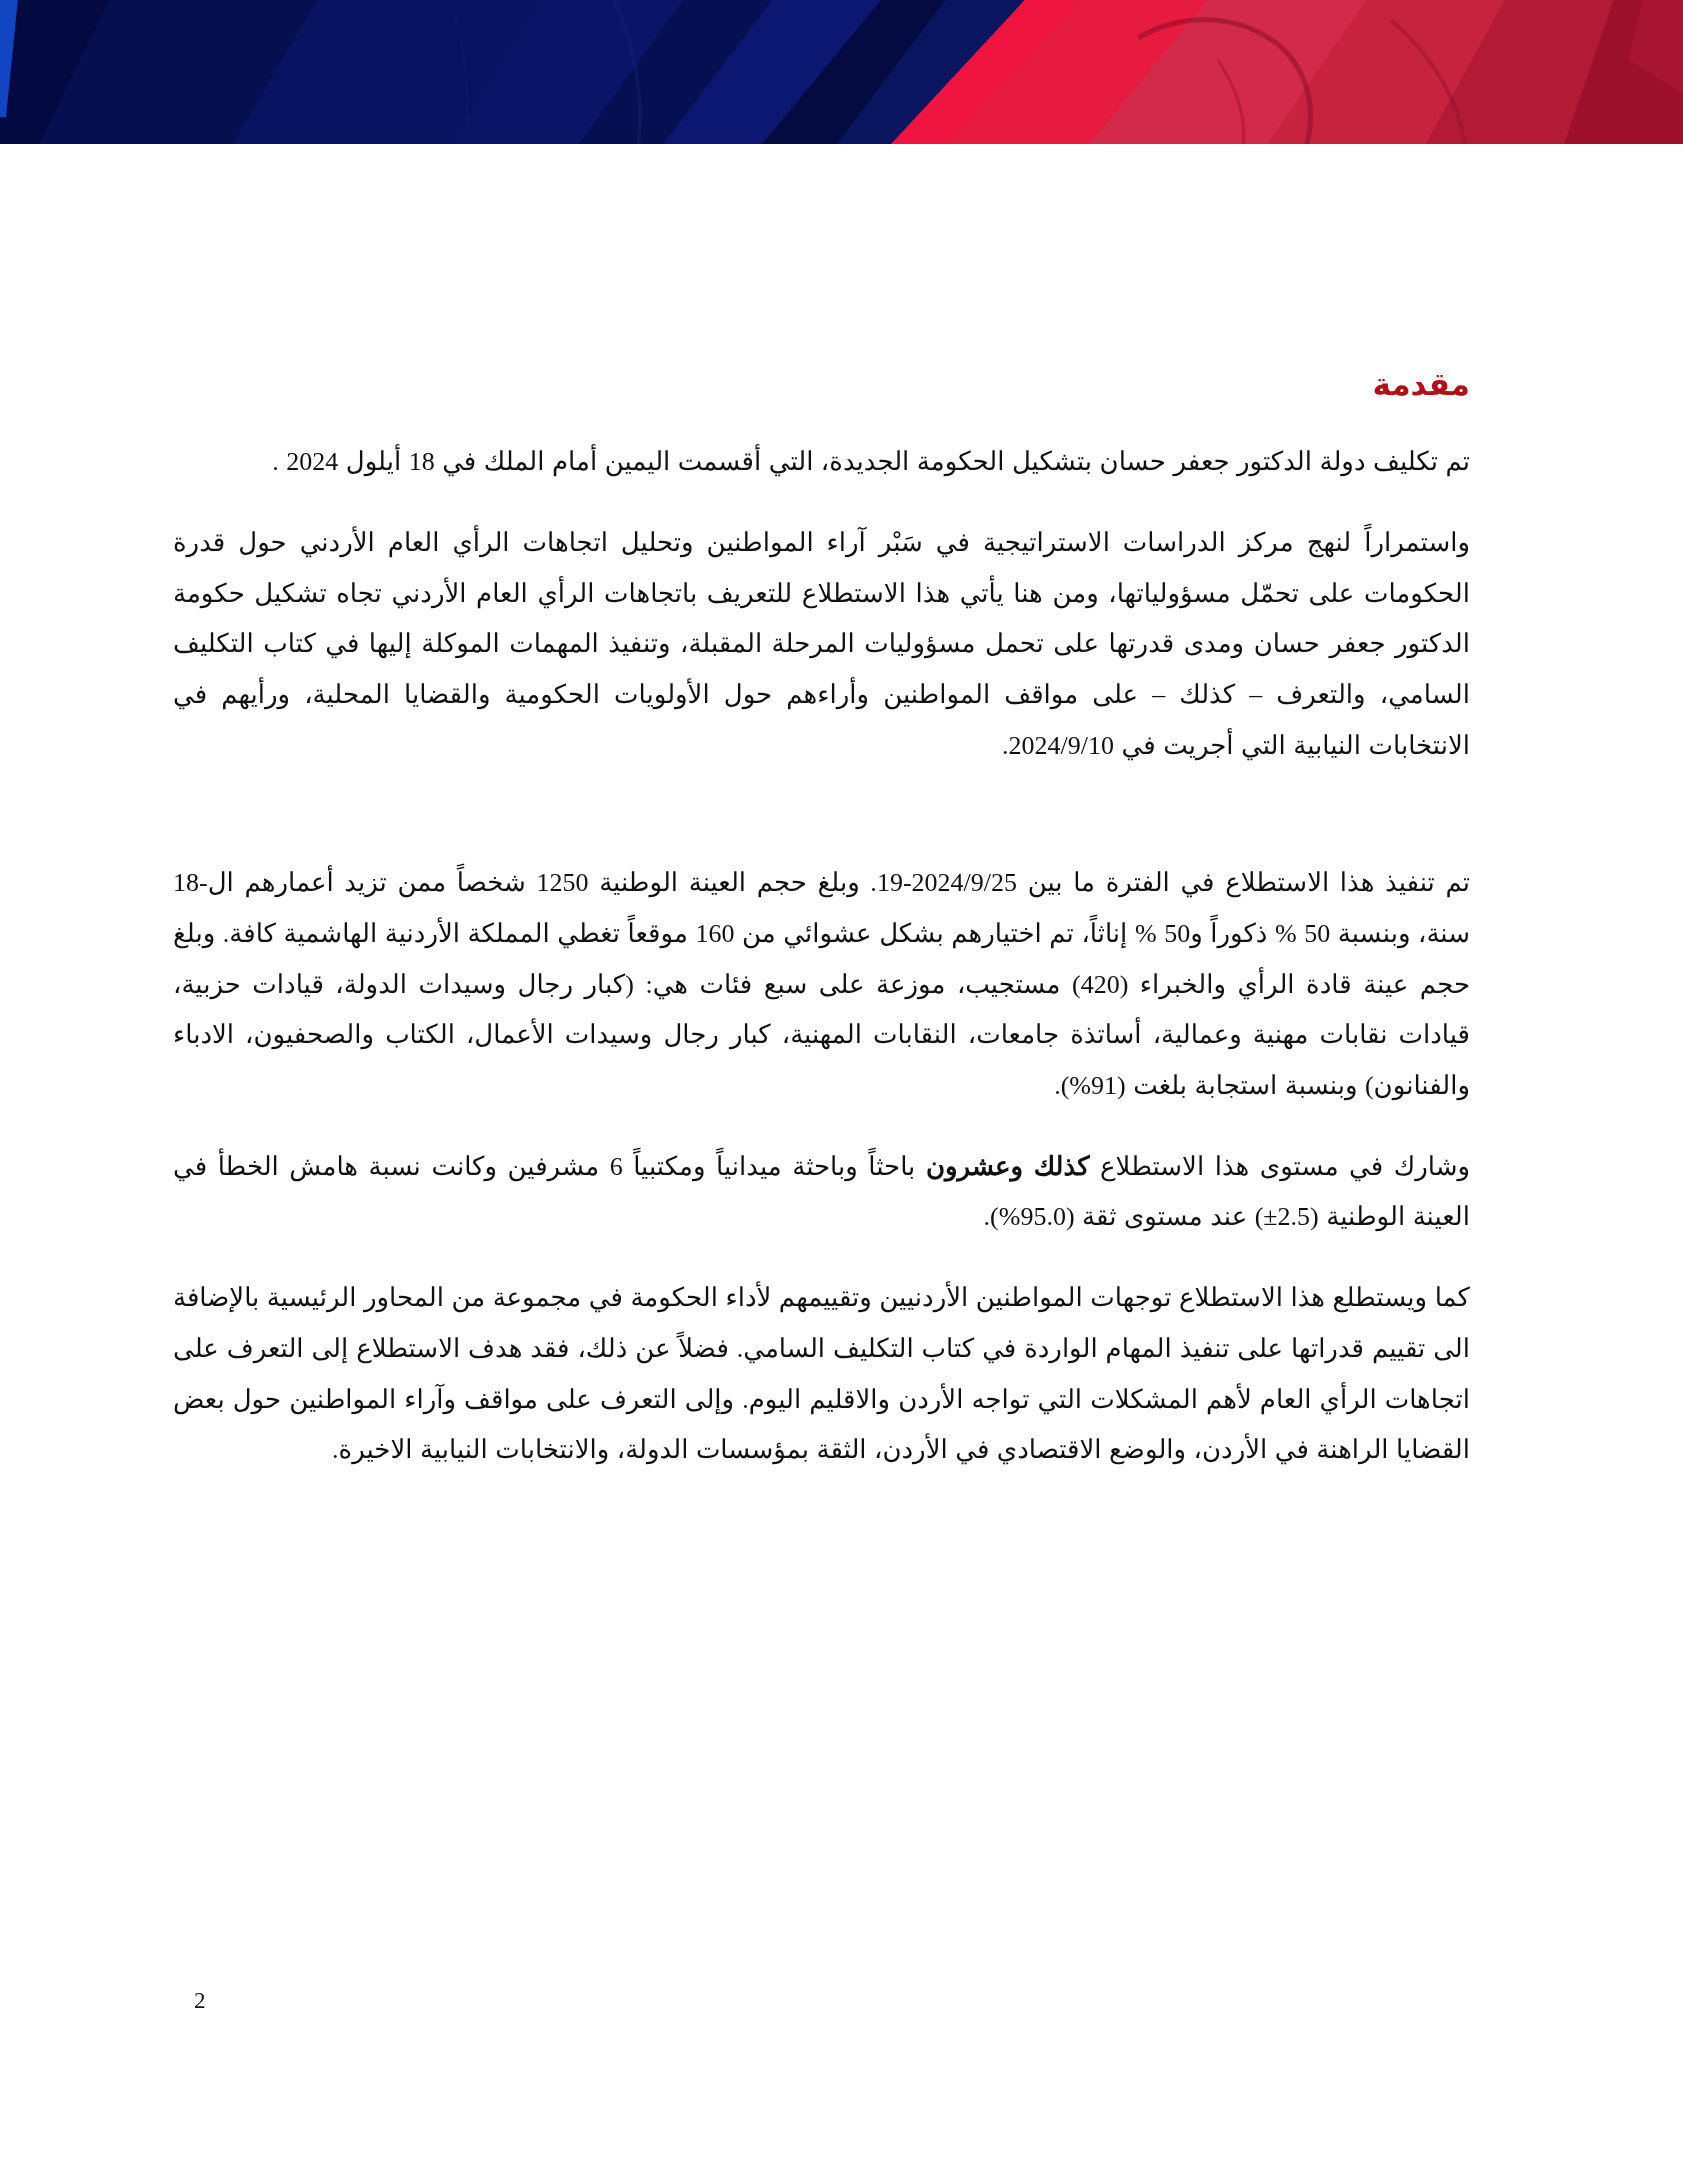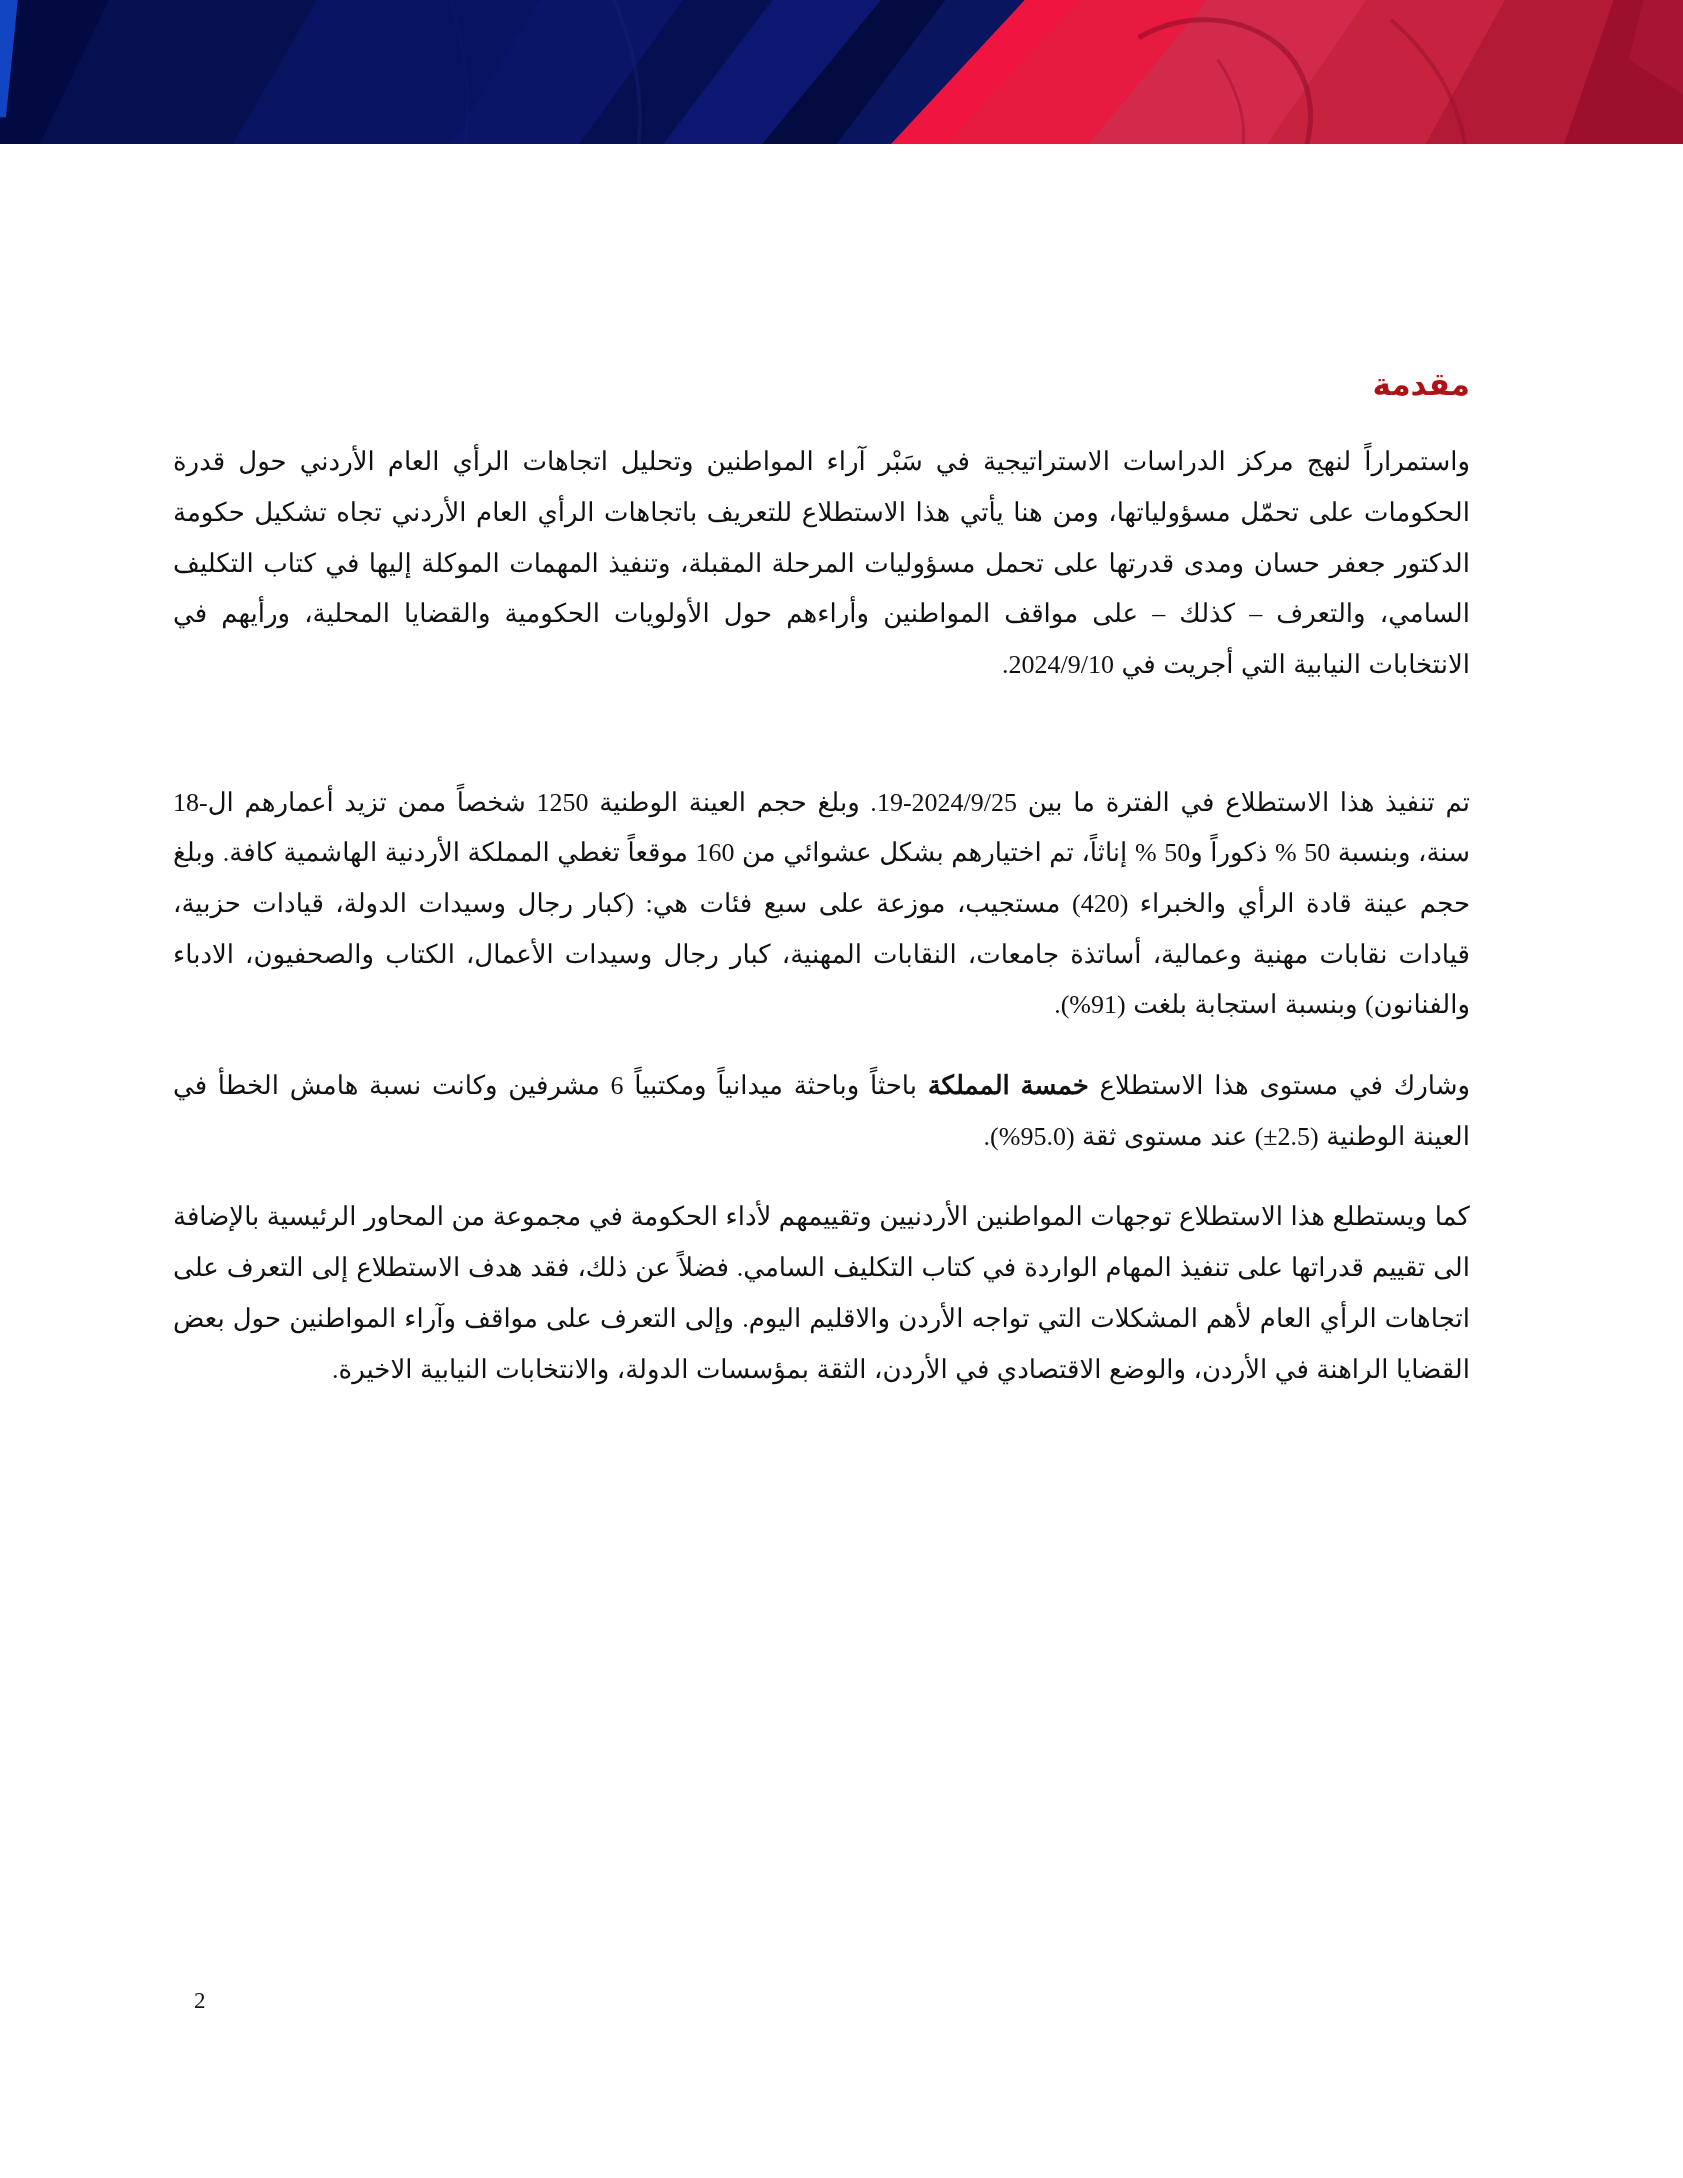--- a/index.html
+++ b/index.html
@@ -131,28 +131,29 @@
       <path d="M1230,60 C1250,90 1258,120 1256,145" stroke="#8a0b26" stroke-width="3" fill="none" opacity="0.35"></path>
       <path d="M620,0 C640,45 650,95 645,145" stroke="#14206e" stroke-width="4" fill="none" opacity="0.5"></path>
       <path d="M455,0 C470,50 476,100 470,145" stroke="#101a66" stroke-width="3" fill="none" opacity="0.45"></path>
     </svg>
   </div>
 
   <div class="content">
 
     <h1 class="section-title">مقدمة</h1>
 
+    <p class="body-text">تم تكليف دولة الدكتور جعفر حسان بتشكيل الحكومة الجديدة، التي أقسمت اليمين أمام الملك في 18 أيلول 2024 .</p>
 
     <p class="body-text">واستمراراً لنهج مركز الدراسات الاستراتيجية في سَبْر آراء المواطنين وتحليل اتجاهات الرأي العام الأردني حول قدرة الحكومات على تحمّل مسؤولياتها، ومن هنا يأتي هذا الاستطلاع للتعريف باتجاهات الرأي العام الأردني تجاه تشكيل حكومة الدكتور جعفر حسان ومدى قدرتها على تحمل مسؤوليات المرحلة المقبلة، وتنفيذ المهمات الموكلة إليها في كتاب التكليف السامي، والتعرف – كذلك – على مواقف المواطنين وأراءهم حول الأولويات الحكومية والقضايا المحلية، ورأيهم في الانتخابات النيابية التي أجريت في 2024/9/10.</p>
 
     <div class="spacer-block"></div>
 
     <p class="body-text">تم تنفيذ هذا الاستطلاع في الفترة ما بين 2024/9/25-19. وبلغ حجم العينة الوطنية 1250 شخصاً ممن تزيد أعمارهم ال-18 سنة، وبنسبة 50 % ذكوراً و50 % إناثاً، تم اختيارهم بشكل عشوائي من 160 موقعاً تغطي المملكة الأردنية الهاشمية كافة. وبلغ حجم عينة قادة الرأي والخبراء (420) مستجيب، موزعة على سبع فئات هي: (كبار رجال وسيدات الدولة، قيادات حزبية، قيادات نقابات مهنية وعمالية، أساتذة جامعات، النقابات المهنية، كبار رجال وسيدات الأعمال، الكتاب والصحفيون، الادباء والفنانون) وبنسبة استجابة بلغت (91%).</p>
 
-    <p class="body-text"><span>وشارك في مستوى هذا الاستطلاع </span><b class="strong">خمسة المملكة</b><span> باحثاً وباحثة ميدانياً ومكتبياً 6 مشرفين وكانت نسبة هامش الخطأ في العينة الوطنية (2.5±) عند مستوى ثقة (95.0%).</span></p>
+    <p class="body-text"><span>وشارك في مستوى هذا الاستطلاع </span><b class="strong">كذلك وعشرون</b><span> باحثاً وباحثة ميدانياً ومكتبياً 6 مشرفين وكانت نسبة هامش الخطأ في العينة الوطنية (2.5±) عند مستوى ثقة (95.0%).</span></p>
 
     <p class="body-text">كما ويستطلع هذا الاستطلاع توجهات المواطنين الأردنيين وتقييمهم لأداء الحكومة في مجموعة من المحاور الرئيسية بالإضافة الى تقييم قدراتها على تنفيذ المهام الواردة في كتاب التكليف السامي. فضلاً عن ذلك، فقد هدف الاستطلاع إلى التعرف على اتجاهات الرأي العام لأهم المشكلات التي تواجه الأردن والاقليم اليوم. وإلى التعرف على مواقف وآراء المواطنين حول بعض القضايا الراهنة في الأردن، والوضع الاقتصادي في الأردن، الثقة بمؤسسات الدولة، والانتخابات النيابية الاخيرة.</p>
 
   </div>
 
   <div class="page-number">2</div>
 
 </div>
 
 

